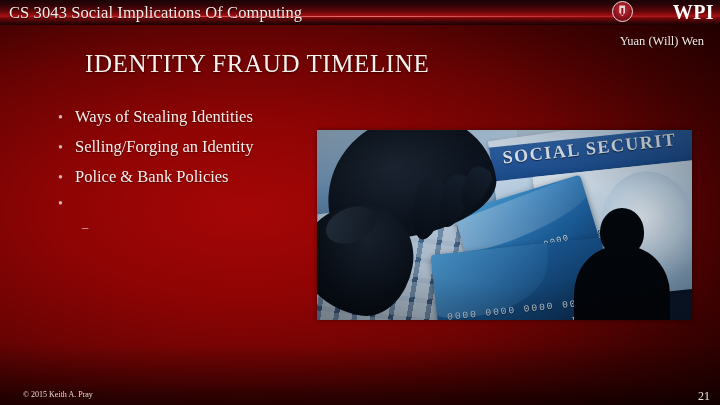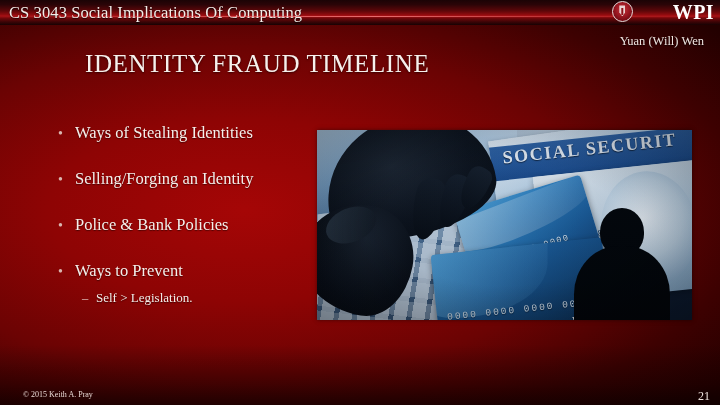--- a/index.html
+++ b/index.html
@@ -125,21 +125,20 @@
     flex: 0 0 17px;
     color: #d9b6b0;
     font-size: 14px;
     line-height: 1;
   }
   .bullet-text {
     font-size: 16.5px;
     color: #f6efeb;
     white-space: nowrap;
     text-shadow: 0 1px 1px rgba(0,0,0,.5);
-    margin-top: 16px;
   }
   .sub-row {
     display: flex;
     align-items: baseline;
     margin-left: 24px;
     margin-top: -1px;
   }
   .sub-marker {
     width: 14px;
     flex: 0 0 14px;
@@ -441,25 +440,23 @@
     <div class="bullet-row">
       <span class="bullet-marker">•</span>
       <span class="bullet-text">Selling/Forging an Identity</span>
     </div>
     <div class="bullet-row">
       <span class="bullet-marker">•</span>
       <span class="bullet-text">Police &amp; Bank Policies</span>
     </div>
     <div class="bullet-row">
       <span class="bullet-marker">•</span>
-      <span class="bullet-text">Ways to Prevent</span>
     </div>
     <div class="sub-row">
       <span class="sub-marker">–</span>
-      <span class="sub-text">Self &gt; Legislation.</span>
     </div>
   </div>
 
   <div id="content-image">
     <div class="img-layer" id="img-keyboard"></div>
     <div class="img-layer" id="img-sky"></div>
 
     <div class="img-layer" id="img-ss-card">
       <div id="img-ss-band"></div>
       <div id="img-ss-text">SOCIAL SECURIT</div>

